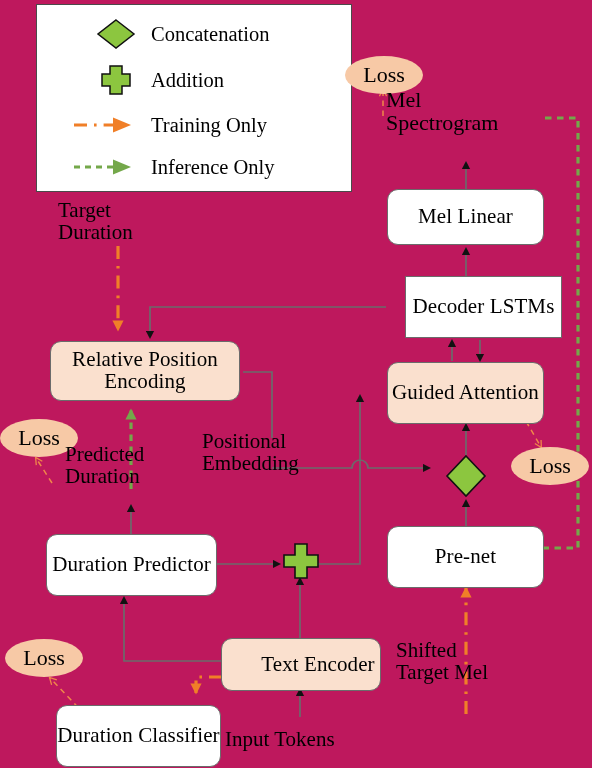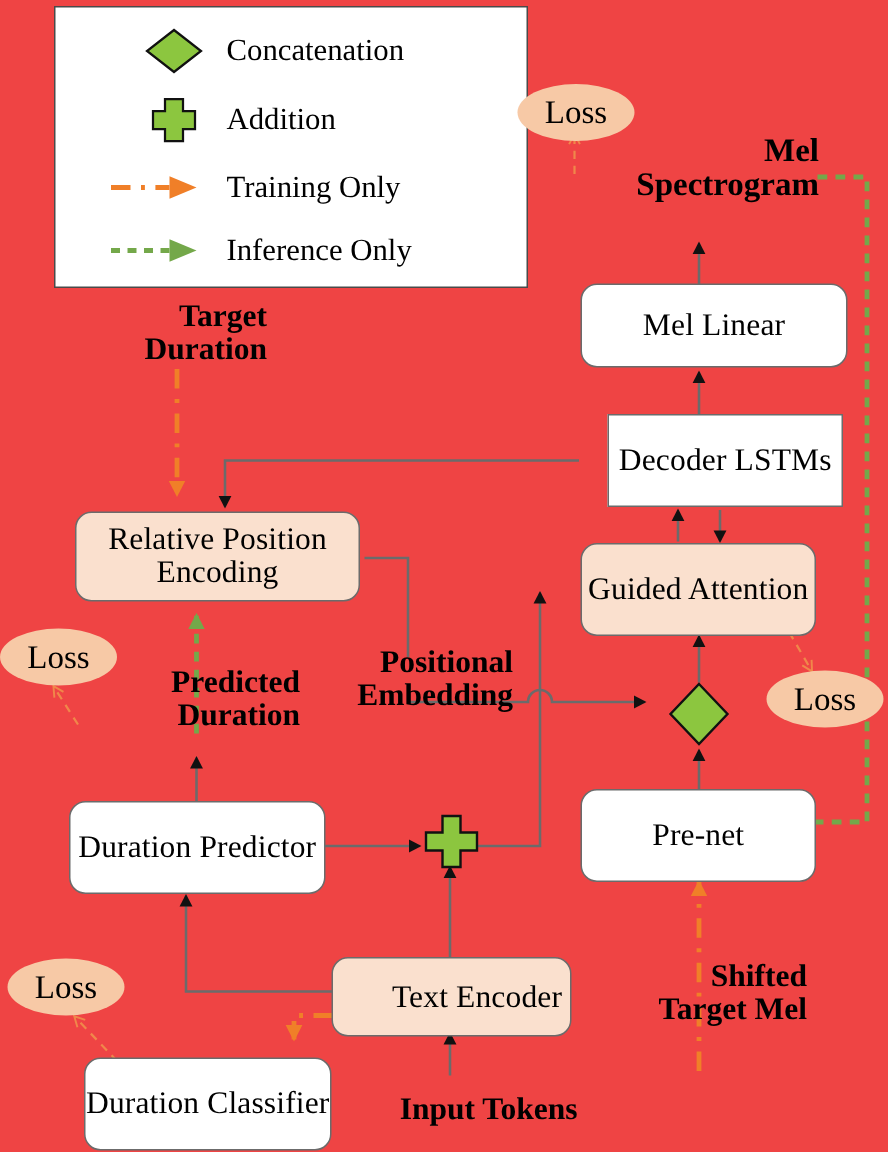--- a/index.html
+++ b/index.html
@@ -1,30 +1,30 @@
 <!DOCTYPE html>
 <html><head>
 <meta charset="utf-8">
 <style>
   html,body{margin:0;padding:0;background:#ffffff;}
   body{width:592px;height:768px;overflow:hidden;
        font-family:"Liberation Serif","DejaVu Serif",serif;}
-  #stage{position:relative;width:592px;height:768px;background:#ef4444;}
+  #stage{position:relative;width:592px;height:768px;background:#be185d;}
   svg#wires{position:absolute;left:0;top:0;width:592px;height:768px;}
 
   .node{position:absolute;box-sizing:border-box;display:flex;
         align-items:center;justify-content:center;text-align:center;
         border:1.6px solid #6b6b6b;background:#ffffff;color:#000;
         line-height:1.04;letter-spacing:.1px;}
   .node.rounded{border-radius:11px;}
   .node.sharp{border-radius:0;}
   .node.peach{background:#FAE0CE;}
 
-  .freetext{position:absolute;text-align:right;color:#000;
-            line-height:1.06;white-space:pre-line;font-weight:bold;}
+  .freetext{position:absolute;text-align:left;color:#000;
+            line-height:1.06;white-space:pre-line;}
 
   .loss{position:absolute;display:flex;align-items:center;justify-content:center;
         background:#F7C9A6;border-radius:50%;color:#000;}
 
   .legend{position:absolute;left:36px;top:4px;width:316px;height:188px;
           border:1.7px solid #4a4a4a;background:#fff;box-sizing:border-box;}
   .legrow{position:absolute;display:flex;align-items:center;}
   .leglabel{margin-left:14px;font-size:20.5px;color:#000;white-space:nowrap;}
 </style>
 </head>
@@ -143,21 +143,21 @@
   <div class="node rounded peach" style="left:221px;top:638px;width:160px;height:53px;font-size:21px;padding-left:34px;">Text Encoder</div>
 
   <div class="node rounded" style="left:387px;top:526px;width:157px;height:62px;font-size:21px;">Pre-net</div>
 
   <div class="node rounded peach" style="left:387px;top:362px;width:157px;height:62px;font-size:21px;">Guided
 Attention</div>
 
   <div class="node sharp" style="left:387px;top:276px;width:157px;height:62px;font-size:21px;margin-left:18px;">Decoder
 LSTMs</div>
 
-  <div class="node rounded" style="left:387px;top:189px;width:178px;height:56px;font-size:21px;">Mel Linear</div>
+  <div class="node rounded" style="left:387px;top:189px;width:157px;height:56px;font-size:21px;">Mel Linear</div>
 
   <svg style="position:absolute;left:443px;top:452px;" width="46" height="48">
     <polygon points="23,4 42,24 23,44 4,24" fill="#8CC63F" stroke="#111" stroke-width="1.6"></polygon>
   </svg>
 
   <svg style="position:absolute;left:281px;top:541px;" width="40" height="42">
     <polygon points="14,3 26,3 26,14 37,14 37,26 26,26 26,37 14,37 14,26 3,26 3,14 14,14" fill="#8CC63F" stroke="#111" stroke-width="1.6"></polygon>
   </svg>
 
   <div class="loss" style="left:345px;top:56px;width:78px;height:38px;font-size:22px;">Loss</div>

